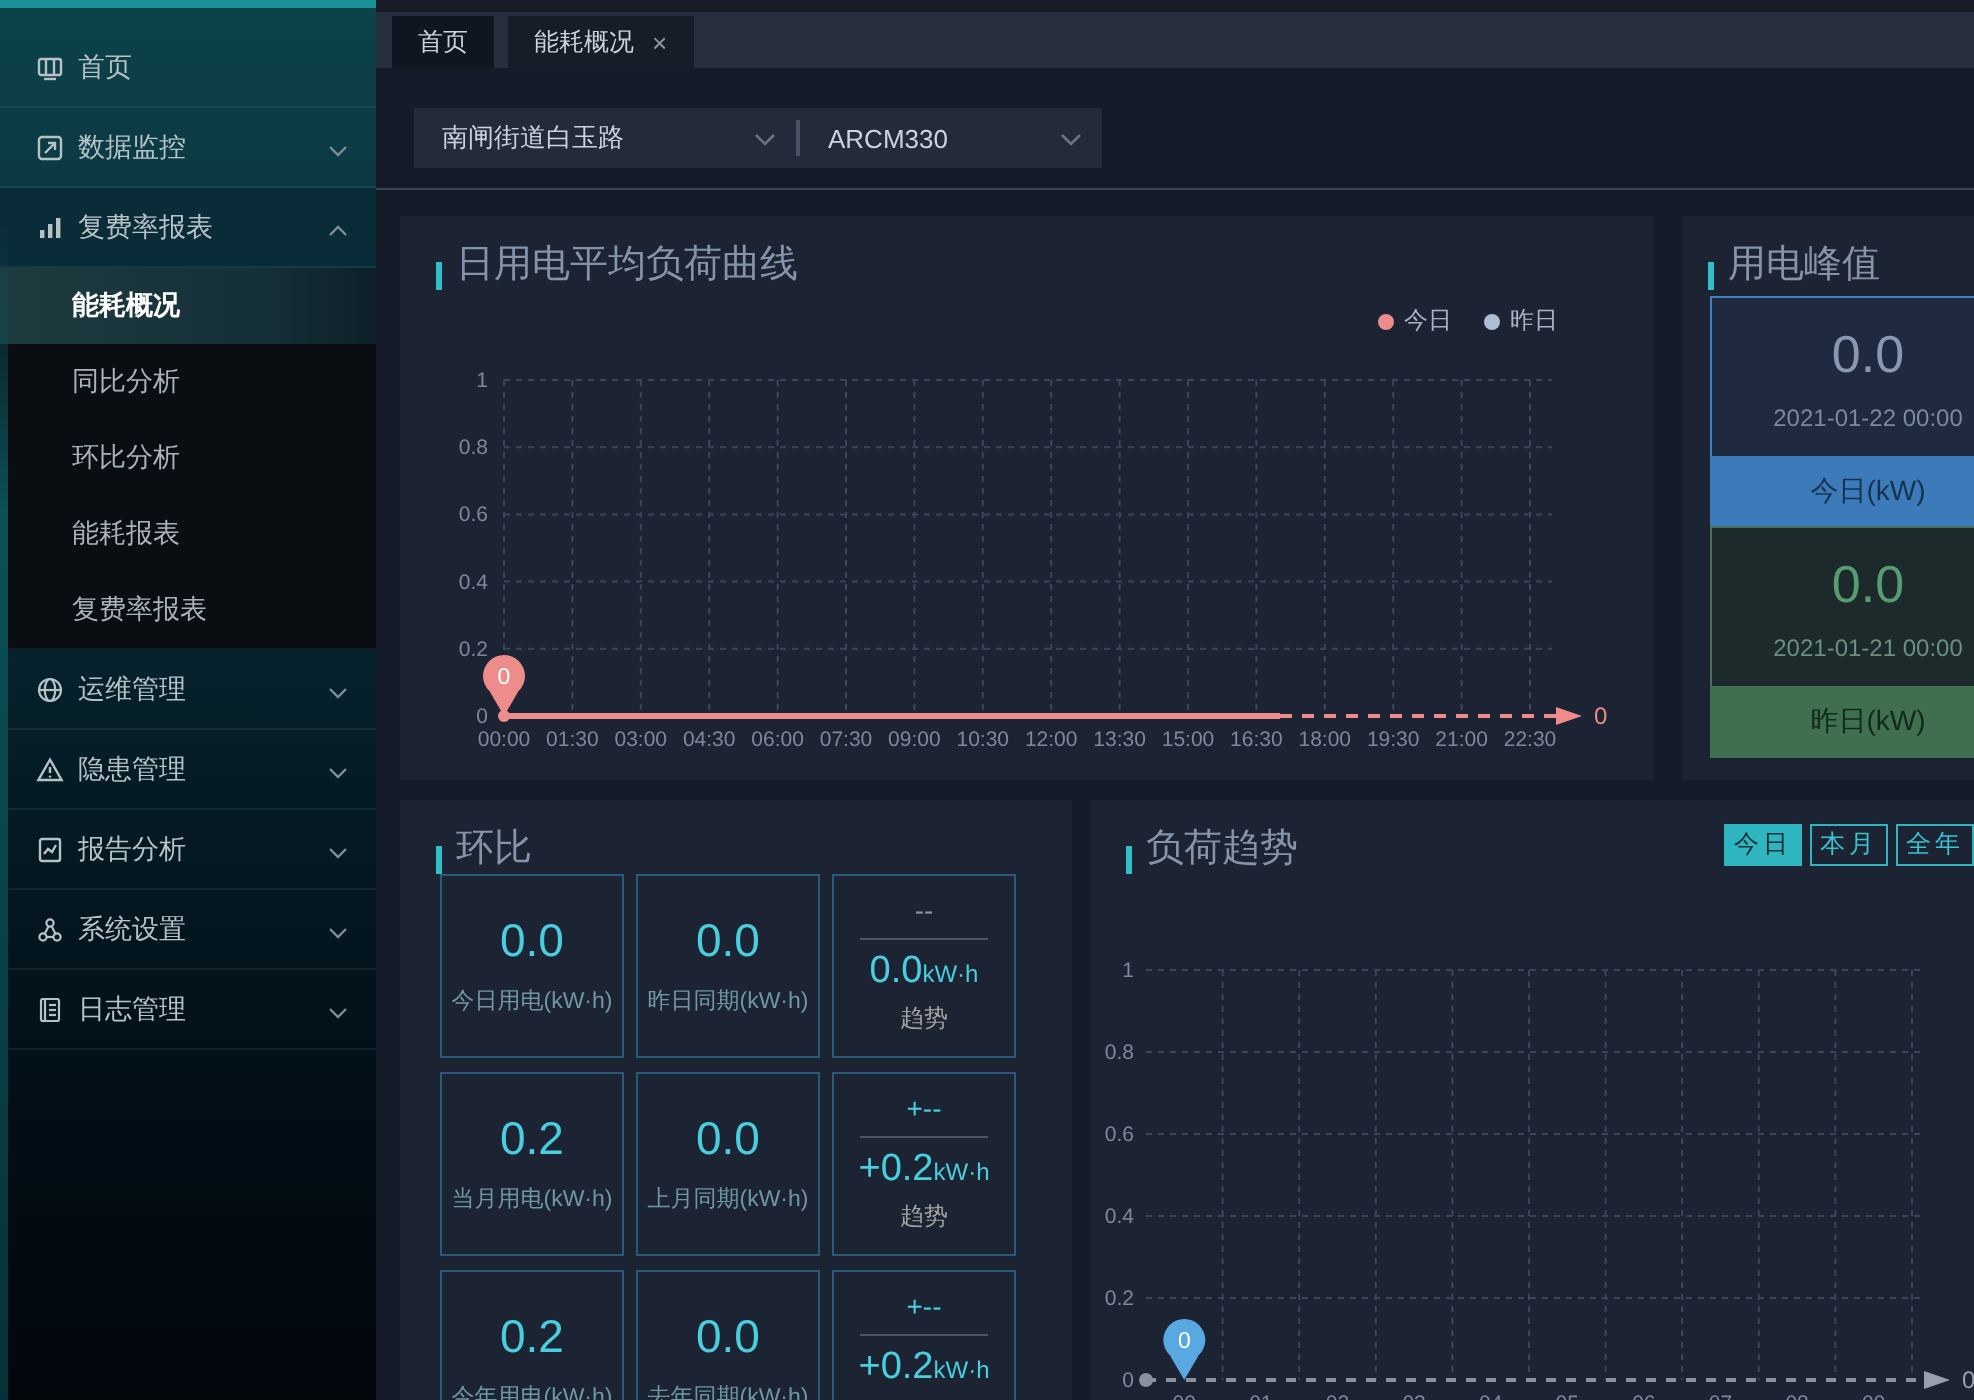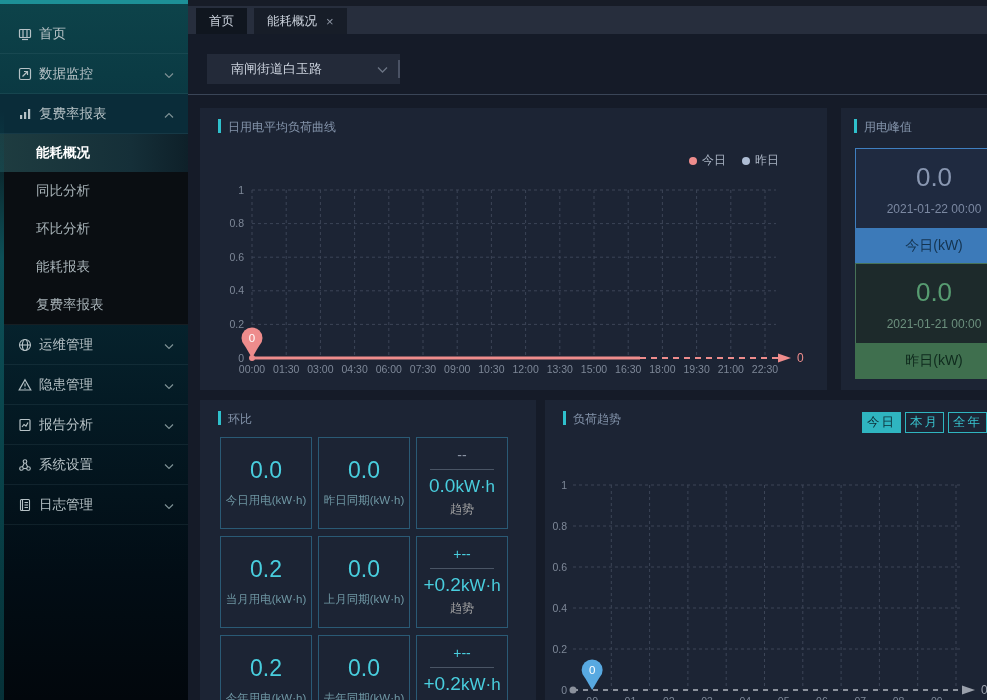--- a/index.html
+++ b/index.html
@@ -27,35 +27,35 @@
   
   .main{position:absolute;left:188px;top:0;width:799px;height:700px;background:#151b28}
   .tabbar{position:absolute;left:0;top:0;right:0;height:34px;background:#272e3d;display:flex;align-items:flex-end;padding-left:8px;box-sizing:border-box}
   .tabbar::before{content:"";position:absolute;top:0;left:0;right:0;height:6px;background:#171c27}
   .tab{height:26px;display:flex;align-items:center;padding:0 13px;margin-right:7px;background:#10161f;
        color:#ccd3dd;font-size:12.5px;position:relative;z-index:1;cursor:default}
   .tab.active{background:#171d28}
   .tab .close{margin-left:9px;color:#8e96a4;font-size:13px;line-height:1}
 
   .filters{position:absolute;left:19px;top:54px;height:30px;background:#232a39;display:flex;align-items:center}
-  .select{display:flex;align-items:center;height:100%;position:relative;color:#ccd3de;font-size:13px;box-sizing:border-box;padding:0 26px 0 24px}
+  .select{display:flex;align-items:center;height:100%;position:relative;color:#ccd3de;font-size:13px;box-sizing:border-box;padding:0 26px 0 14px}
   .select.s1{width:191px}
   .select.s2{width:151px}
   .select .dchev{position:absolute;right:10px;top:50%;transform:translateY(-50%)}
   .sel-divider{width:2px;height:18px;background:#4a5264}
 
   .divider-h{position:absolute;left:0;right:0;top:94px;height:1px;background:#3a4557}
 
   .card{position:absolute;background:#1c2434}
   #card-daily{left:12px;top:108px;width:627px;height:282px}
   #card-peak{left:653px;top:108px;width:146px;height:282px}
   #card-huanbi{left:12px;top:400px;width:336px;height:300px}
   #card-trend{left:357px;top:400px;width:442px;height:300px}
 
-  .sec-title{position:absolute;left:18px;top:11px;display:flex;align-items:flex-start;gap:7px;color:#8494ab;font-size:12px;z-index:2}
+  .sec-title{position:absolute;left:18px;top:11px;display:flex;align-items:flex-end;gap:7px;color:#8494ab;font-size:19px;z-index:2}
   .accent{width:3px;height:14px;background:#2fc0cc;flex:0 0 auto}
 
   .legend{position:absolute;right:48px;top:44px;display:flex;gap:16px;align-items:center;font-size:12px;color:#a9b3c3}
   .legend .li{display:flex;align-items:center}
   .dot{width:8px;height:8px;border-radius:50%;display:inline-block;margin-right:5px}
 
   svg.chart{position:absolute;left:0;top:0}
   .grid{stroke:#3c4557;stroke-width:1;stroke-dasharray:3 3}
   .axlbl{fill:#7e8898;font-size:10.5px;font-family:"Liberation Sans",sans-serif}
   .endlbl-pink{fill:#ee8c8c;font-size:12px;font-family:"Liberation Sans",sans-serif}
@@ -79,21 +79,21 @@
   
   .hb-grid{position:absolute;left:20px;top:37px;display:grid;grid-template-columns:92px 92px 92px;grid-auto-rows:92px;gap:7px 6px}
   .hb-cell{border:1px solid #2a5a75;display:flex;flex-direction:column;align-items:center;justify-content:center;box-sizing:border-box}
   .hb-value{color:#49cede;font-size:23px;line-height:1}
   .hb-label{color:#6f97a4;font-size:11.5px;margin-top:11px;white-space:nowrap}
   .hb-top{font-size:14px;line-height:1}
   .hb-top.grey{color:#8a93a3}
   .hb-top.cyan{color:#49cede}
   .hb-sep{width:64px;height:1px;background:#4a5565;margin:7px 0 6px}
   .hb-mid{color:#49cede;font-size:19px;line-height:1}
-  .hb-mid .unit{font-size:17px}
+  .hb-mid .unit{font-size:12px}
   .hb-bot{color:#a3a3a3;font-size:12px;margin-top:6px}
 
   
   .range-btns{position:absolute;left:317px;top:12px;display:flex;gap:4px;z-index:2}
   .rbtn{min-width:29px;height:21px;border:1px solid #2fb5c0;background:transparent;color:#38c3ce;
         font-size:12.5px;display:flex;align-items:center;justify-content:center;padding:0 4px;letter-spacing:2px;cursor:default;font-family:inherit}
   .rbtn.active{background:#2fb5c0;color:#0c2e37}
 </style>
 </head>
 <body>
@@ -266,20 +266,28 @@
   <div class="filters">
     <div class="select s1">
       <span>南闸街道白玉路</span>
       <span class="dchev">
         <svg width="11" height="7" viewBox="0 0 11 7" fill="none" stroke="#6b7484" stroke-width="1.3">
             <polyline points="1,1 5.5,5.5 10,1"></polyline>
           </svg>
       </span>
     </div>
     <div class="sel-divider"></div>
+    <div class="select s2">
+      <span>ARCM330</span>
+      <span class="dchev">
+        <svg width="11" height="7" viewBox="0 0 11 7" fill="none" stroke="#6b7484" stroke-width="1.3">
+            <polyline points="1,1 5.5,5.5 10,1"></polyline>
+          </svg>
+      </span>
+    </div>
   </div>
 
   <div class="divider-h"></div>
 
   <div class="card" id="card-daily">
     <div class="sec-title">
       <span class="accent"></span>
       <span>日用电平均负荷曲线</span>
     </div>
     <div class="legend">

